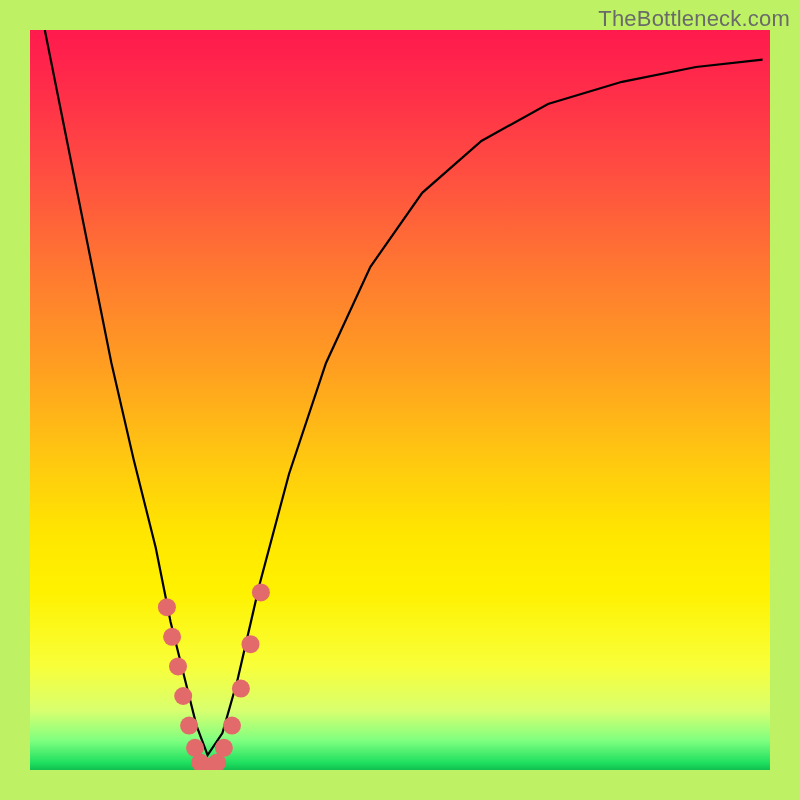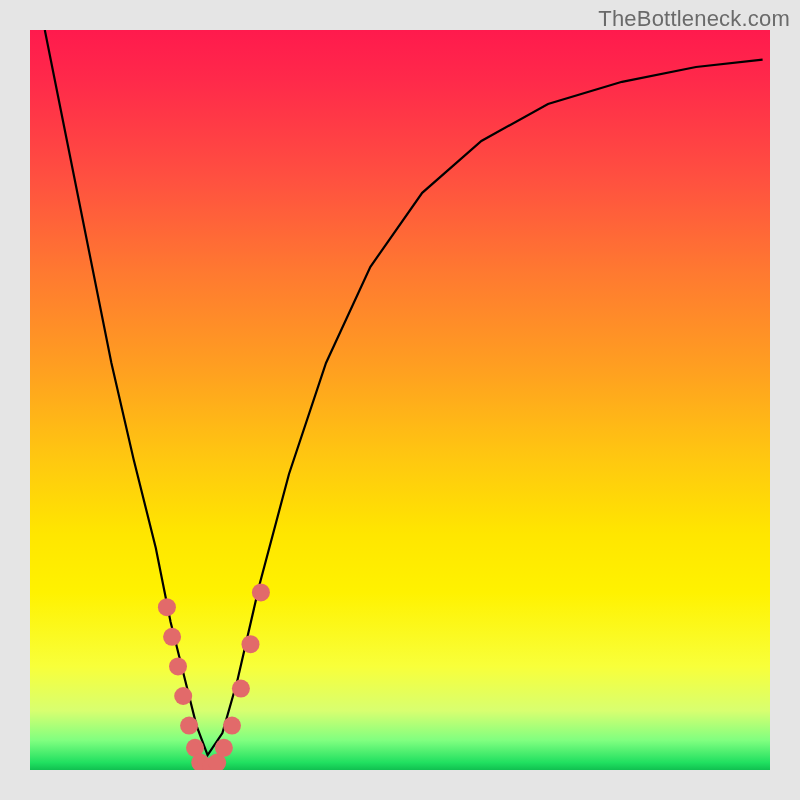--- a/index.html
+++ b/index.html
@@ -7,21 +7,21 @@
     padding: 0;
     width: 800px;
     height: 800px;
     background: #000;
     overflow: hidden;
     font-family: Arial, Helvetica, sans-serif;
   }
   .frame {
     position: absolute;
     inset: 0;
-    background: #e5e5e5;
+    background: #bef264;
   }
   .plot-area {
     position: absolute;
     left: 30px;
     top: 30px;
     width: 740px;
     height: 740px;
     background: linear-gradient(to bottom,
       #ff1a4d 0%,
       #ff2a4a 7%,

